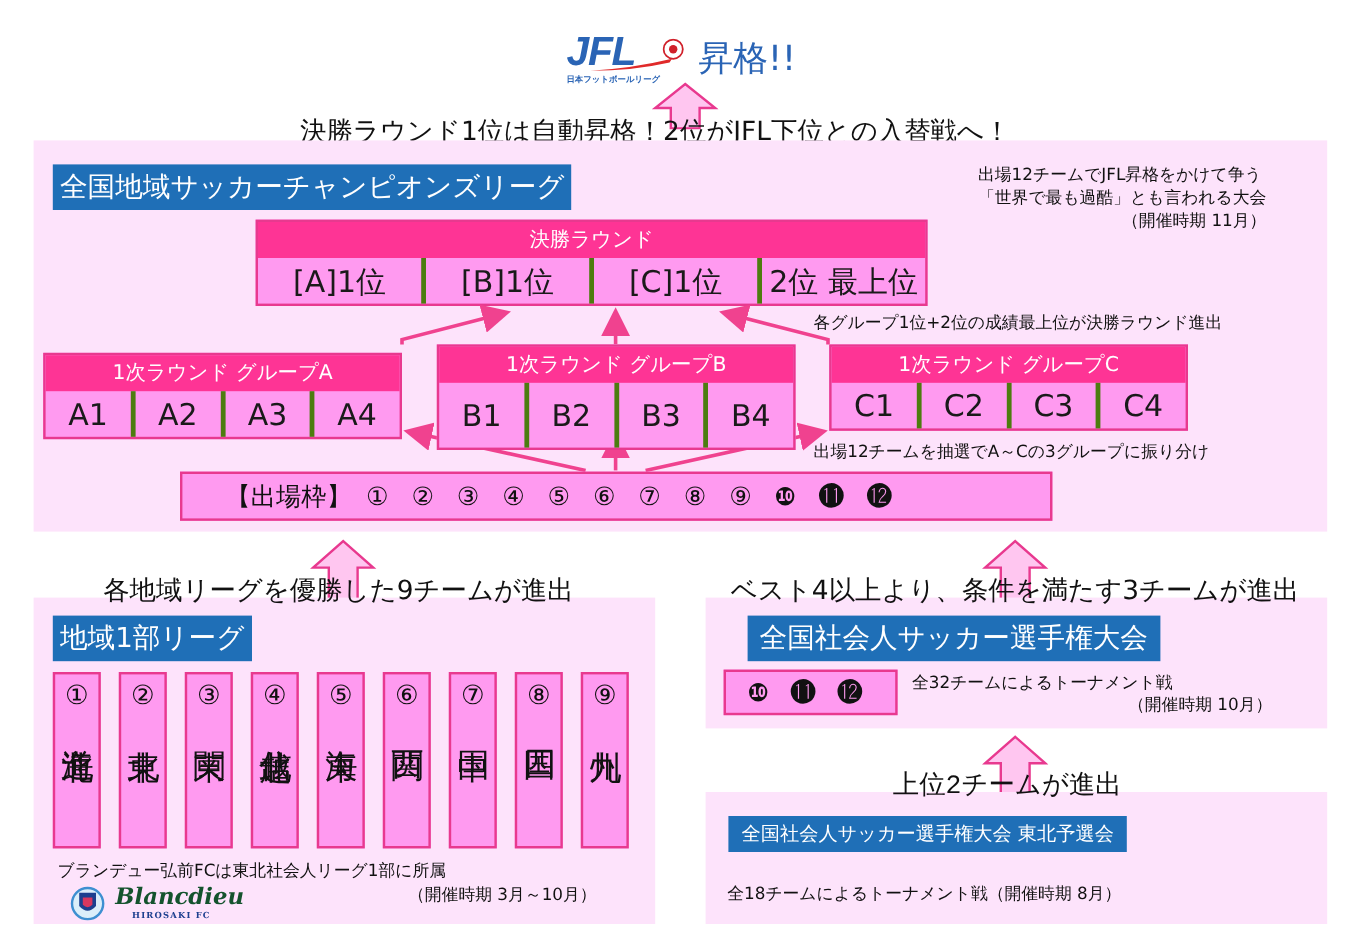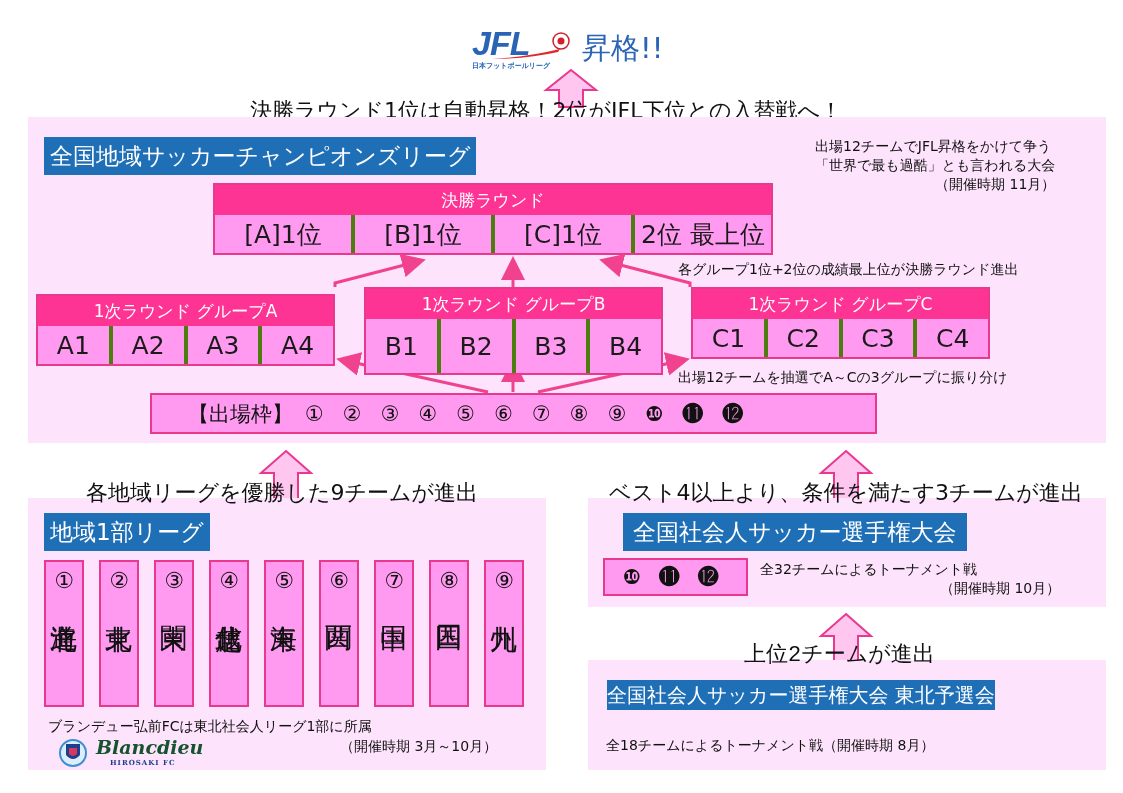--- a/index.html
+++ b/index.html
@@ -204,14 +204,14 @@
   <span class="slot b">⓬</span>
 </div>
 <div class="note" style="left:760px;top:560px;">全32チームによるトーナメント戦</div>
 <div class="note" style="left:940px;top:579px;">（開催時期 10月）</div>
 
 <svg class="bigup" style="left:818px;top:612px;" width="56" height="52" viewBox="0 0 56 52">
   <path d="M28 2 L53 24 L40 24 L40 51 L16 51 L16 24 L3 24 Z" fill="#ffc6f0" stroke="#e8398f" stroke-width="2"></path>
 </svg>
 <div class="panel" style="left:588px;top:660px;width:518px;height:110px;"></div>
 <div class="caption" style="left:744px;top:645px;font-size:22px;font-family:Liberation Mono, monospace;">上位2チームが進出</div>
-<div class="bluetag" style="left:607px;top:680px;height:30px;font-size:20px;padding:0 0;">全国社会人サッカー選手権大会 東北予選会</div>
+<div class="bluetag" style="left:607px;top:680px;height:30px;font-size:16px;padding:0 11px;">全国社会人サッカー選手権大会 東北予選会</div>
 <div class="note" style="left:606px;top:736px;">全18チームによるトーナメント戦（開催時期 8月）</div>
 
 </body></html>

